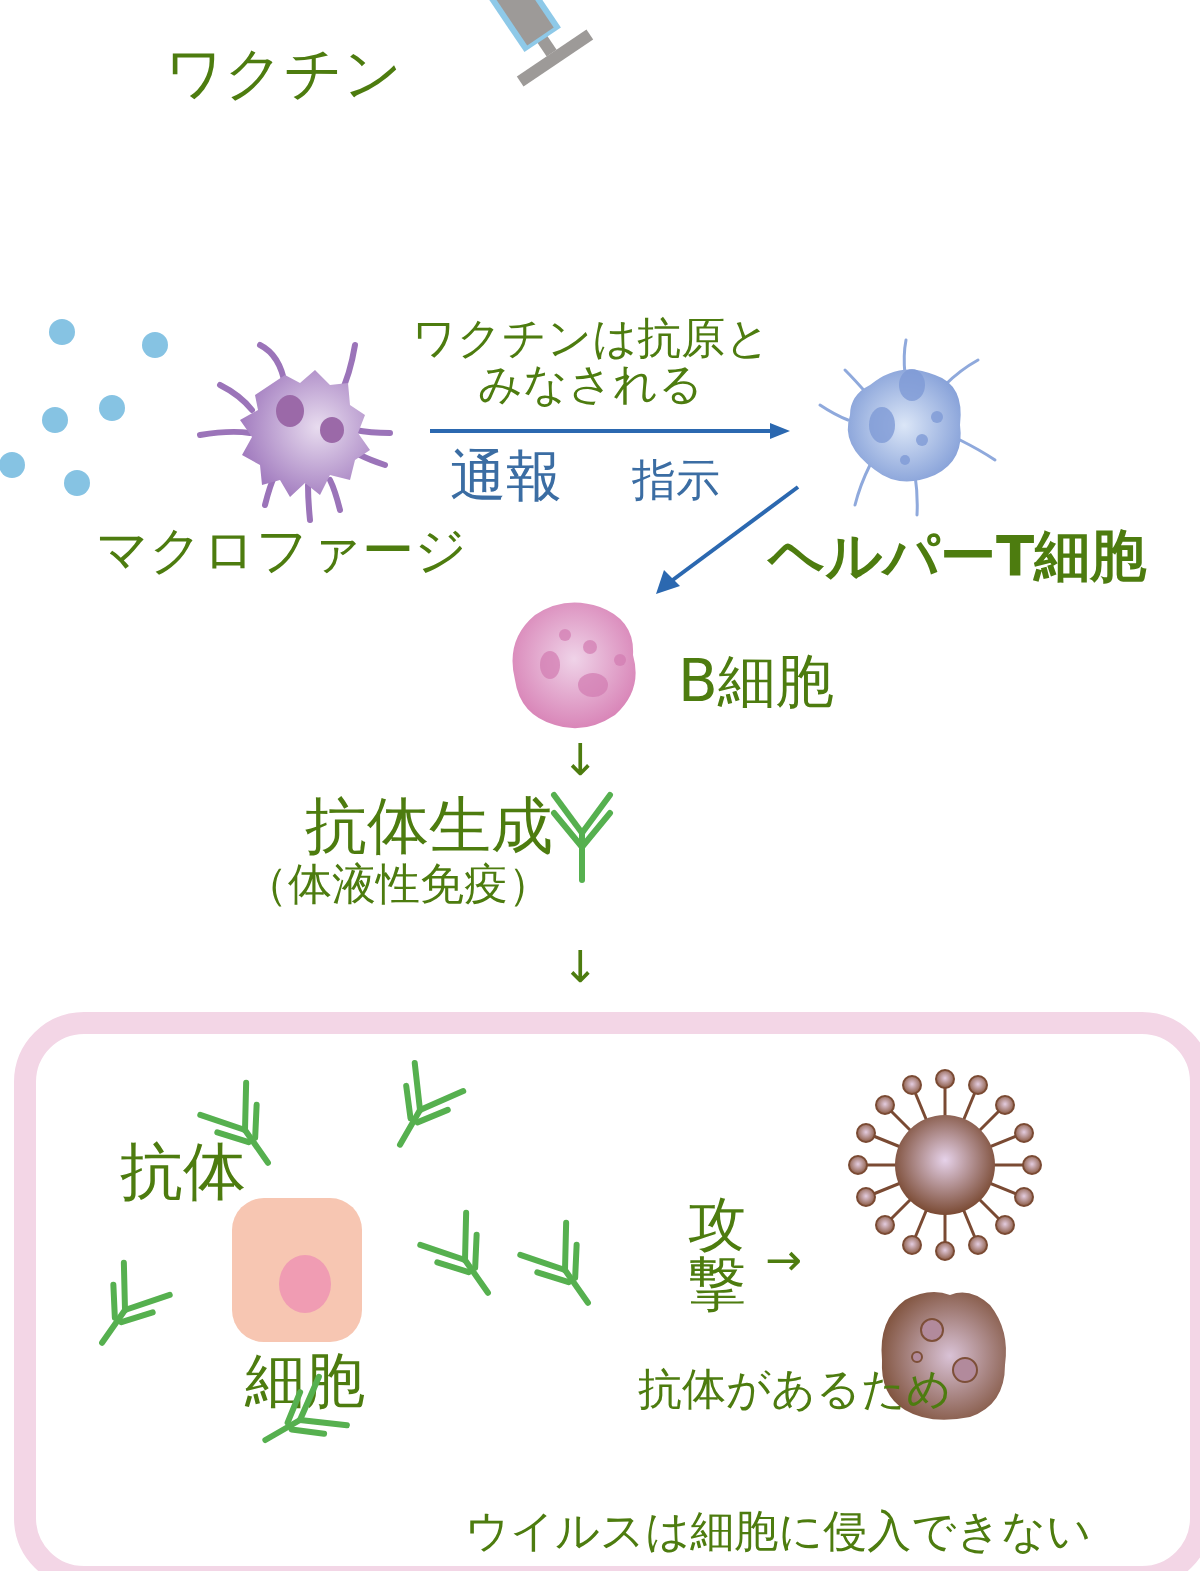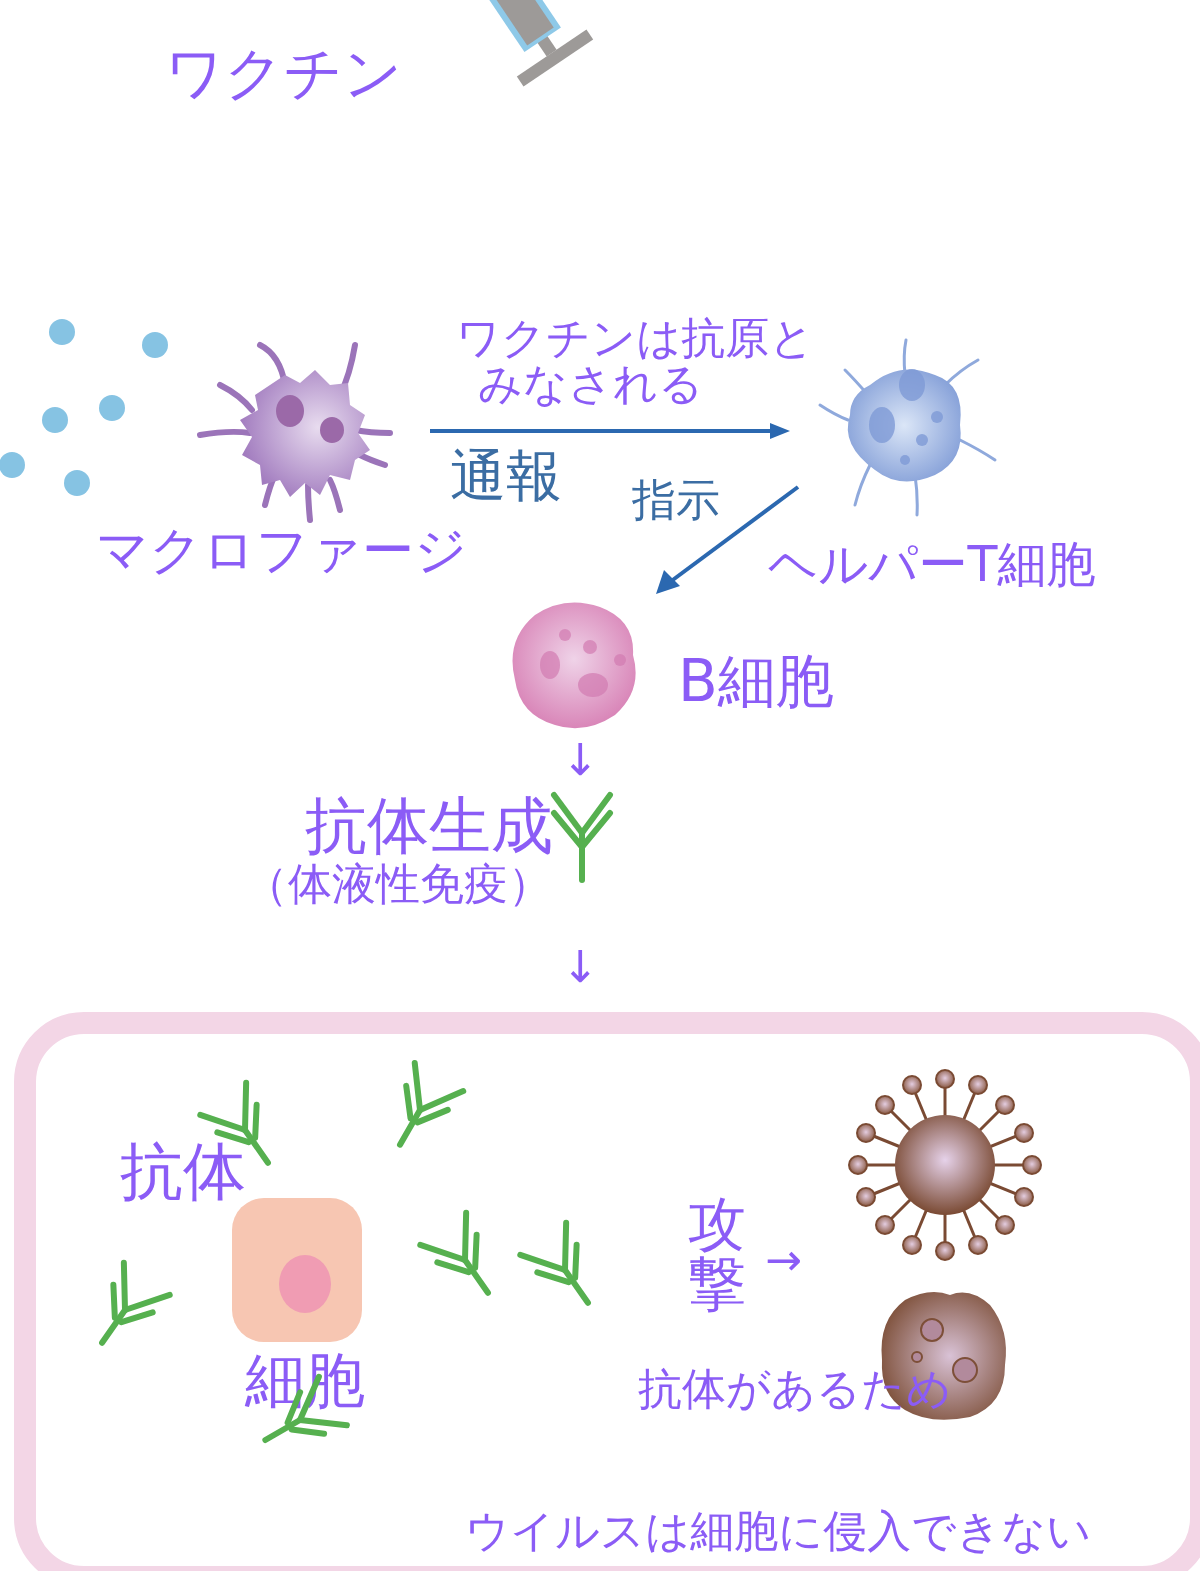--- a/index.html
+++ b/index.html
@@ -1,19 +1,19 @@
 <!DOCTYPE html>
 <html><head>
 <meta charset="utf-8">
 <style>
   html, body { margin:0; padding:0; background:#ffffff; }
   body { width:1200px; height:1571px; position:relative; overflow:hidden;
          font-family:"DejaVu Sans", sans-serif; color:#231815; }
   .abs { position:absolute; }
-  .lbl { position:absolute; white-space:nowrap; line-height:1; color:#8b5cf6; }
+  .lbl { position:absolute; white-space:nowrap; line-height:1; color:#4d7c0f; }
   .blue-lbl { color:#3b6da3; }
   svg { position:absolute; overflow:visible; }
   .frame { position:absolute; left:14px; top:1012px; width:1154px; height:532px;
            border:22px solid #f3d6e6; border-radius:70px; background:#fff; }
 </style>
 </head>
 <body>
 
 <div class="lbl" style="left:165px; top:44px; font-size:58px;">ワクチン</div>
 
@@ -56,21 +56,21 @@
     <path d="M75,190 Q80,170 85,160"></path>
     <path d="M120,205 Q118,185 118,170"></path>
     <path d="M150,195 Q145,175 140,165"></path>
     <path d="M30,70 Q50,80 62,95"></path>
   </g>
   <path d="M80,70 L95,60 L110,68 L125,55 L140,70 L158,68 L160,90 L175,100 L168,118 L180,135 L165,145 L160,165 L140,160 L130,180 L115,168 L100,182 L90,165 L72,170 L70,150 L52,140 L62,122 L50,105 L68,95 L65,80 Z" fill="url(#macG)"></path>
   <ellipse cx="100" cy="96" rx="14" ry="16" fill="#9b69a8"></ellipse>
   <ellipse cx="142" cy="115" rx="12" ry="13" fill="#9b69a8"></ellipse>
 </svg>
 
-<div class="lbl" style="left:412px; top:316px; font-size:44px;margin-left:44px;">ワクチンは抗原と</div>
+<div class="lbl" style="left:412px; top:316px; font-size:44px;">ワクチンは抗原と</div>
 <div class="lbl" style="left:478px; top:362px; font-size:44px;">みなされる</div>
 
 <svg width="400" height="20" style="left:430px;top:422px;">
   <line x1="0" y1="9" x2="345" y2="9" stroke="#2b68b0" stroke-width="4"></line>
   <polygon points="340,1 360,9 340,17" fill="#2b68b0"></polygon>
 </svg>
 <div class="lbl blue-lbl" style="left:450px; top:448px; font-size:56px;text-align:center;">通報</div>
 
 <svg width="220" height="200" style="left:810px;top:325px;">
   <defs>
@@ -89,27 +89,27 @@
     <path d="M105,150 Q108,170 107,190"></path>
   </g>
   <path d="M60,60 Q90,35 125,50 Q155,60 150,100 Q155,135 125,150 Q90,165 65,145 Q30,120 40,90 Q40,70 60,60 Z" fill="url(#helG)"></path>
   <ellipse cx="102" cy="60" rx="13" ry="16" fill="#7e9ad6" opacity="0.8"></ellipse>
   <ellipse cx="72" cy="100" rx="13" ry="18" fill="#7e9ad6" opacity="0.8"></ellipse>
   <circle cx="127" cy="92" r="6" fill="#7e9ad6" opacity="0.8"></circle>
   <circle cx="112" cy="115" r="6" fill="#7e9ad6" opacity="0.8"></circle>
   <circle cx="95" cy="135" r="5" fill="#7e9ad6" opacity="0.8"></circle>
 </svg>
 
-<div class="lbl" style="left:768px; top:540px; font-size:49px;">ヘルパーT細胞</div>
+<div class="lbl" style="left:768px; top:528px; font-size:56px;font-weight:bold;">ヘルパーT細胞</div>
 
 <svg width="160" height="120" style="left:650px;top:482px;">
   <line x1="148" y1="5" x2="20" y2="100" stroke="#2b68b0" stroke-width="4"></line>
   <polygon points="6,112 14,88 30,104" fill="#2b68b0"></polygon>
 </svg>
-<div class="lbl blue-lbl" style="left:632px; top:478px; font-size:44px;text-align:right;">指示</div>
+<div class="lbl blue-lbl" style="left:632px; top:458px; font-size:44px;text-align:right;">指示</div>
 
 <div class="lbl" style="left:96px; top:524px; font-size:52px;">マクロファージ</div>
 
 <svg width="140" height="140" style="left:505px;top:595px;">
   <defs>
     <radialGradient id="bG" cx="0.5" cy="0.45" r="0.6">
       <stop offset="0" stop-color="#efd3e8"></stop>
       <stop offset="1" stop-color="#d77fb4"></stop>
     </radialGradient>
   </defs>

